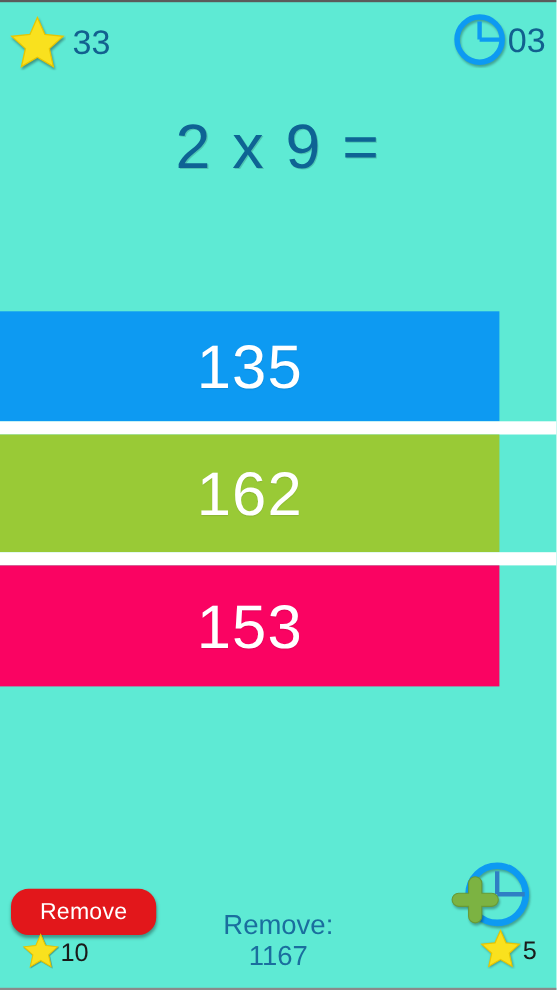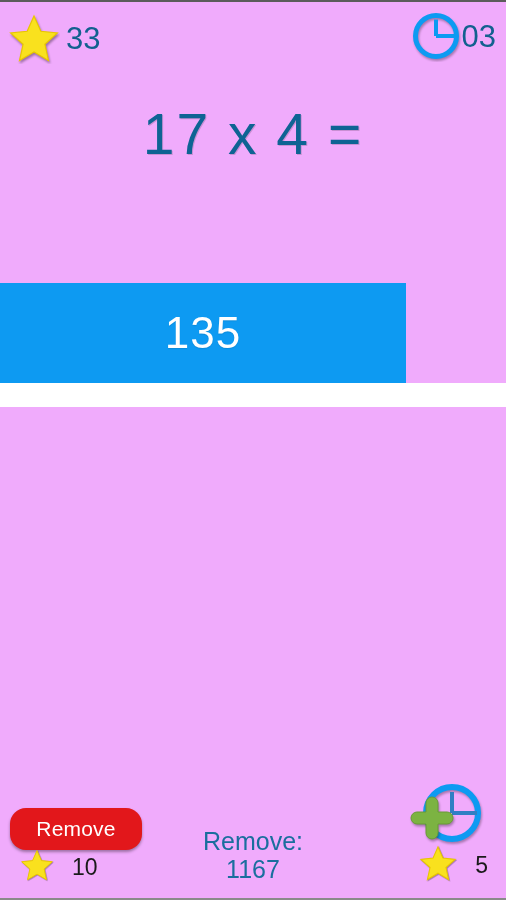--- a/index.html
+++ b/index.html
@@ -12,21 +12,21 @@
     height: 900px;
     position: relative;
     overflow: hidden;
     font-family: "Liberation Sans", sans-serif;
     -webkit-font-smoothing: antialiased;
   }
 
   .screen {
     position: absolute;
     inset: 0;
-    background: #f0abfc;
+    background: #5eead4;
     border-top: 2px solid #5b5b5b;
     border-bottom: 2px solid #8a8a8a;
     box-sizing: border-box;
     padding-left: 16px;
   }
 
   
   .hud {
     position: absolute;
     top: 0;
@@ -76,27 +76,27 @@
   }
 
   
   .answers {
     position: absolute;
     top: 281px;
     left: 0;
     width: 506px;
   }
   .answer-btn {
-    width: 406px;
+    width: 454px;
     height: 100px;
     display: flex;
     align-items: center;
     justify-content: center;
     color: #ffffff;
-    font-size: 44px;
+    font-size: 56px;
     font-weight: 400;
     letter-spacing: 1px;
     border: 0;
     box-sizing: border-box;
     cursor: pointer;
     user-select: none;
     text-shadow: 0 1px 1px rgba(0,0,0,0.10);
   }
   .answer-gap { height: 12px; background: #ffffff; }
   .answer-btn.opt0 { background: #0d9af2; }
@@ -131,21 +131,21 @@
     border: 0;
     cursor: pointer;
     box-shadow: 0 2px 3px rgba(0,0,0,0.35);
     user-select: none;
     letter-spacing: 0.2px;
   }
   .cost-row {
     position: absolute;
     display: flex;
     align-items: center;
-    gap: 18px;
+    gap: 1px;
   }
   .cost-row.left { left: 20px; bottom: 12px; }
   .cost-row.right { right: 18px; bottom: 12px; }
   .cost-num {
     font-size: 23px;
     color: #1a1a1a;
     line-height: 1;
   }
 
   .score {
@@ -193,26 +193,28 @@
           <circle cx="26" cy="26" r="20.5" fill="none" stroke="#0d9af2" stroke-width="5" style="filter: drop-shadow(1px 2px 1px rgba(0,0,0,0.3));"></circle>
           <line x1="26" y1="26" x2="26" y2="9.5" stroke="#0d9af2" stroke-width="4" stroke-linecap="butt"></line>
           <line x1="26" y1="26" x2="46" y2="26" stroke="#0d9af2" stroke-width="4" stroke-linecap="butt"></line>
         </svg>
       </span>
       <span class="hud-count">03</span>
     </div>
 
   </div>
 
-  <div class="question">17 x 4 =</div>
+  <div class="question">2 x 9 =</div>
 
   <div class="answers">
     <div class="answer-btn opt0" style="background: rgb(13, 154, 242);">135</div>
     <div class="answer-gap"></div>
+    <div class="answer-btn opt1" style="background: rgb(153, 202, 54);">162</div>
     <div class="answer-gap"></div>
+    <div class="answer-btn opt2" style="background: rgb(250, 3, 98);">153</div>
   </div>
 
   <div class="footer">
 
     <div class="remove-wrap">
       <div class="remove-btn">Remove</div>
     </div>
 
     <div class="cost-row left">
       <span>

